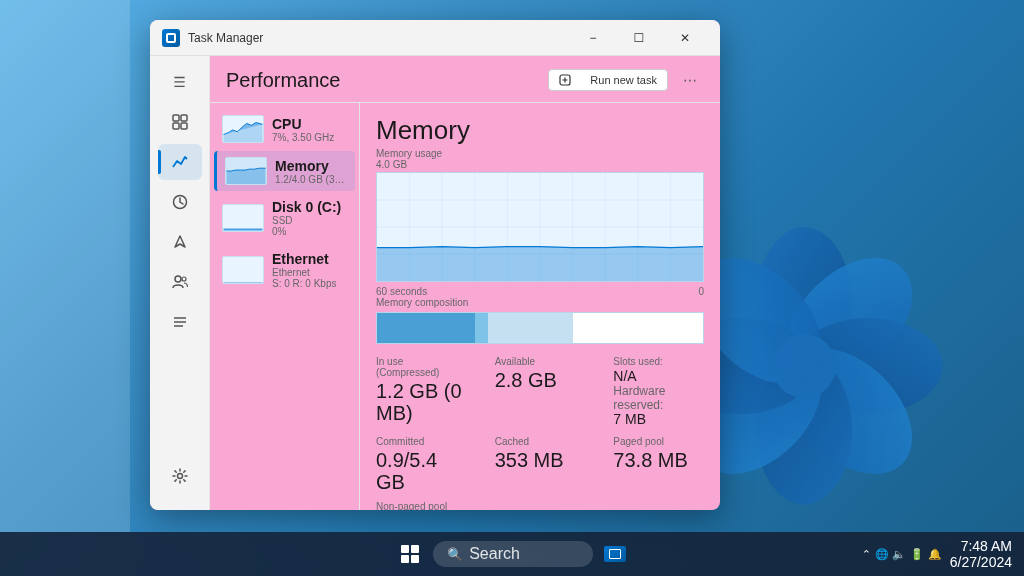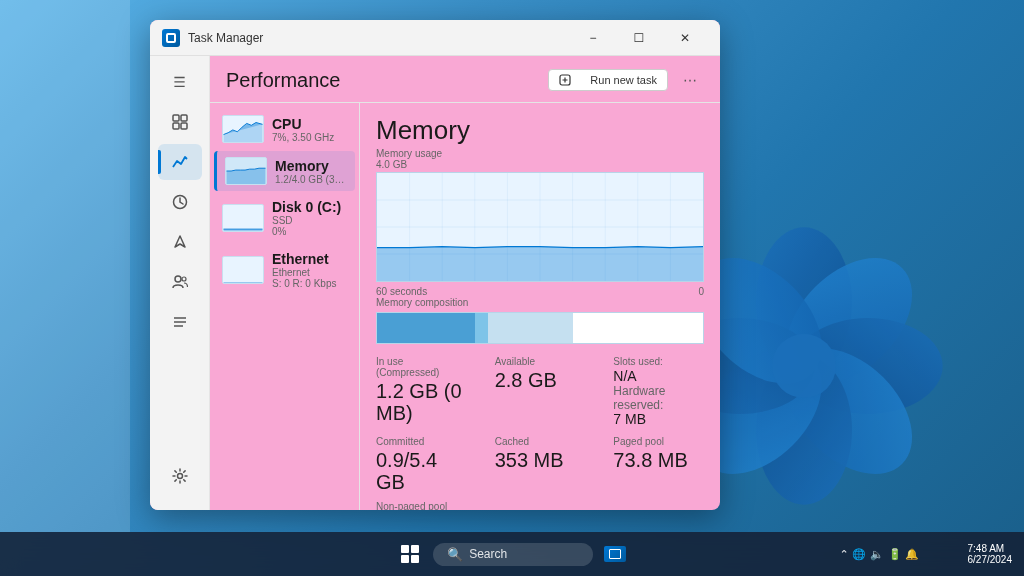--- a/index.html
+++ b/index.html
@@ -80,40 +80,39 @@
       padding: 4px 14px;
       gap: 6px;
       min-width: 160px;
     }
     .taskbar-search-icon {
       color: white;
       font-size: 13px;
     }
     .taskbar-search-text {
       color: rgba(255,255,255,0.85);
-      font-size: 12px;
+      font-size: 16px;
     }
     .taskbar-item {
       width: 28px;
       height: 28px;
       display: flex;
       align-items: center;
       justify-content: center;
       cursor: pointer;
     }
     .taskbar-right {
       display: flex;
       align-items: center;
       gap: 8px;
     }
     .taskbar-clock {
       color: white;
-      font-size: 10px;
-      text-align: left;
-      margin-left: 40px;
+      font-size: 14px;
+      text-align: right;
     }
     .taskbar-clock div:first-child { font-weight: 500; }
     .taskbar-system-icons {
       display: flex;
       align-items: center;
       gap: 4px;
     }
     .sys-icon {
       color: rgba(255,255,255,0.9);
       font-size: 11px;

